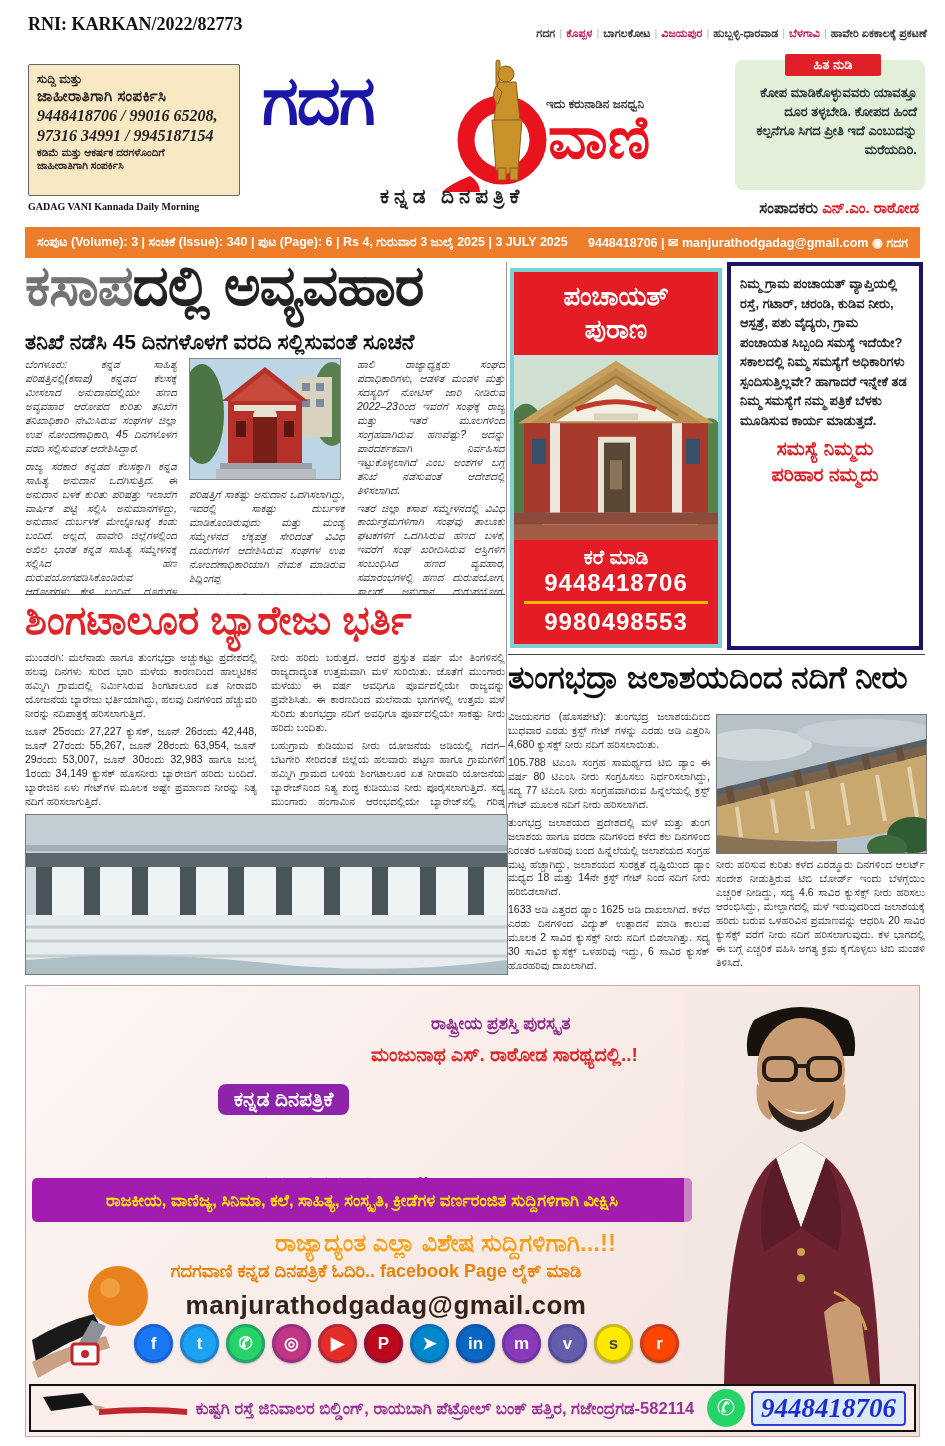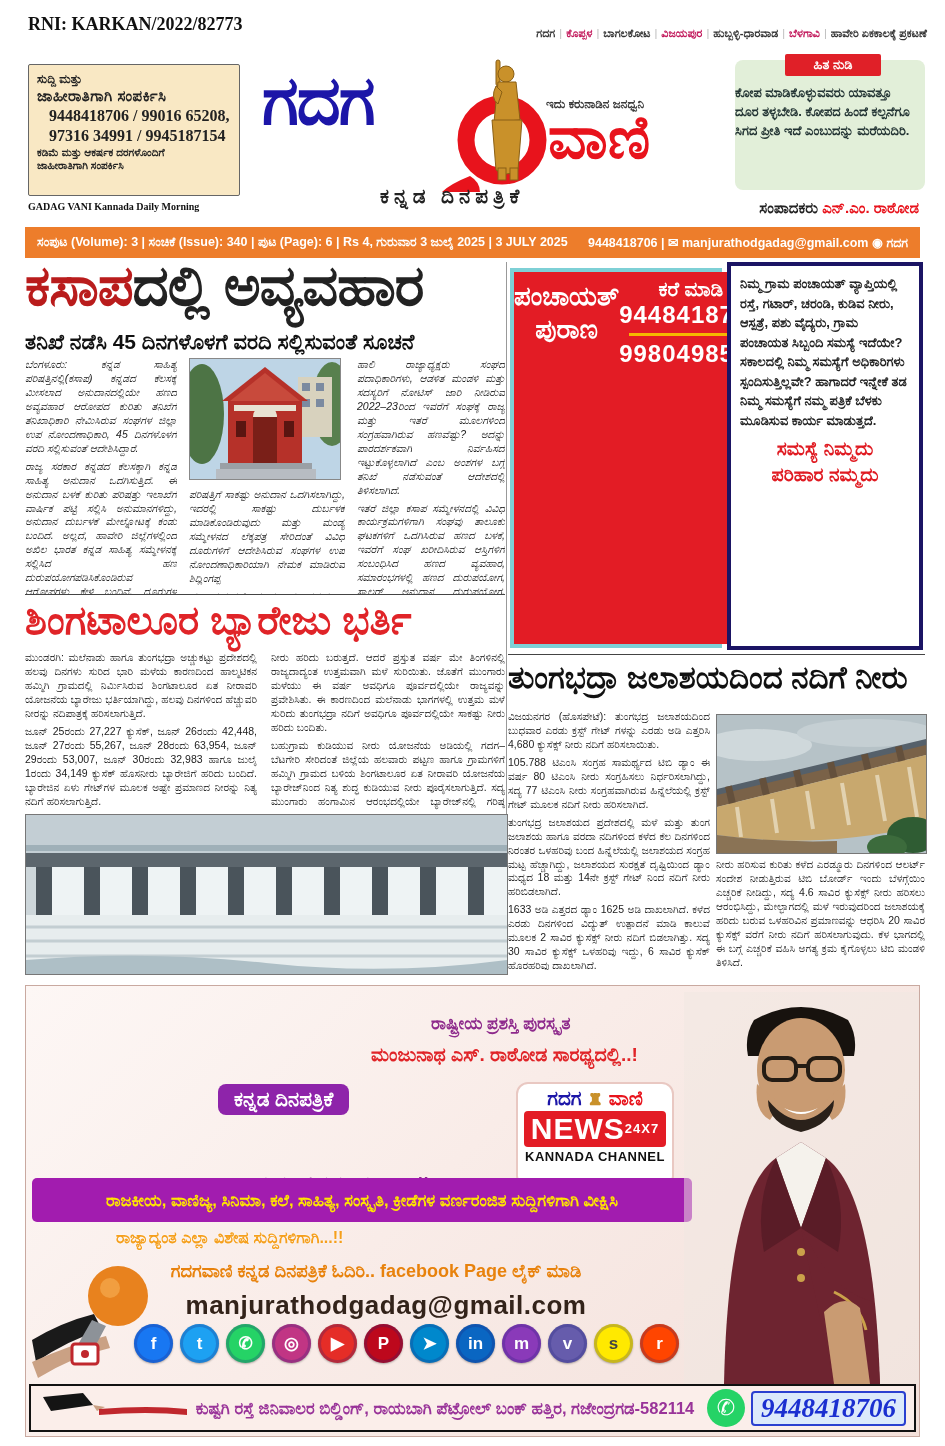--- a/index.html
+++ b/index.html
@@ -8,61 +8,61 @@
   .abs{position:absolute;}
   
   .rni{left:28px;top:14px;font-family:"Liberation Serif",serif;font-weight:bold;font-size:18px;color:#111;}
   .region-nav{right:18px;top:27px;font-size:11px;font-weight:bold;white-space:nowrap;}
   .region-nav .sep{color:#bbb;margin:0 4px;font-weight:normal;}
   
   .contact-box{left:28px;top:64px;width:212px;height:132px;background:#f9e8c4;border:1.5px solid #666;
                border-radius:2px;padding:7px 8px;box-sizing:border-box;text-align:left;line-height:1.25;}
   .cb1{font-size:12px;font-weight:bold;}
   .cb2{font-size:15px;font-weight:bold;letter-spacing:.5px;}
-  .cbp{font-family:"Liberation Serif",serif;font-weight:bold;font-size:16px;margin-left:12px;}
+  .cbp{font-family:"Liberation Serif",serif;font-style:italic;font-weight:bold;font-size:16px;}
   .cb3{font-size:10.5px;font-weight:bold;}
   .gadag-eng{left:28px;top:201px;font-family:"Liberation Serif",serif;font-weight:bold;font-size:10px;color:#111;}
   .logo-w1{left:262px;top:66px;font-size:68px;font-weight:bold;color:#1c16a8;letter-spacing:-2px;line-height:1;}
   .logo-tag{left:546px;top:97px;font-size:12px;font-weight:bold;color:#3a3a3a;}
   .logo-w2{left:548px;top:108px;font-size:60px;font-weight:bold;color:#e8131c;line-height:1;}
   .logo-sub{left:380px;top:185px;font-size:20px;font-weight:bold;color:#222;letter-spacing:5px;}
   .quote-box{left:735px;top:60px;width:190px;height:130px;background:#e2efd9;border-radius:8px;
-             padding:24px 8px 6px 0;box-sizing:border-box;text-align:left;}
+             padding:24px 8px 6px 8px;box-sizing:border-box;text-align:right;}
   .quote-tab{left:785px;top:54px;width:96px;height:22px;background:#e02028;color:#fff;font-weight:bold;
              font-size:13px;text-align:center;line-height:22px;border-radius:2px;}
   .quote-text{font-size:13px;font-weight:bold;color:#233;line-height:1.45;}
   .editor-line{right:26px;top:199px;font-size:15px;font-weight:bold;}
   .editor-name{color:#e8131c;}
   
   .info-bar{left:25px;top:227px;width:895px;height:31px;background:#ed7d2b;color:#fff;font-weight:bold;
             font-size:12.5px;display:flex;justify-content:space-between;align-items:center;
             padding:0 12px;box-sizing:border-box;}
   .vrule{left:506px;top:262px;width:0;height:712px;border-left:1px solid #999;}
   
   .a1-head{left:25px;top:258px;width:480px;font-size:56px;font-weight:bold;line-height:1.0;letter-spacing:-1px;}
-  .a1-head .red{color:#b91c1c;}
+  .a1-head .red{color:#737373;}
   .a1-sub{left:25px;top:330px;width:480px;font-size:21px;font-weight:bold;color:#111;}
   .cols{box-sizing:border-box;}
   .ncol{position:absolute;top:0;font-size:10.5px;line-height:1.33;text-align:justify;overflow:hidden;}
   .ncol p{margin:0 0 4px 0;}
   .a1-cols{left:25px;top:358px;width:480px;height:236px;font-style:italic;}
   .a1-c1{left:0;width:152px;height:236px;}
   .a1-c2{left:164px;width:156px;height:236px;}
   .a1-c3{left:332px;width:148px;height:236px;}
   .a1-photo{width:150px;height:120px;border:1px solid #888;margin-bottom:4px;}
   .hrule{border-top:1.5px solid #444;}
   
   .a2-head{left:25px;top:600px;width:480px;font-size:40px;font-weight:bold;color:#e02428;line-height:1;}
   .a2-cols{left:25px;top:651px;width:480px;height:160px;}
   .a2-c1{left:0;width:232px;height:160px;}
   .a2-c2{left:246px;width:234px;height:160px;}
   .a2-photo{left:25px;top:814px;width:481px;height:159px;border:1px solid #777;}
   
   .pp-box{left:510px;top:268px;width:212px;height:380px;border:4px solid #7ed0d6;box-sizing:border-box;
-          display:flex;flex-direction:row;background:#fff;}
+          display:flex;flex-direction:column;background:#fff;}
   .pp-head{background:#e31c25;color:#fff;text-align:center;font-weight:bold;font-size:26px;line-height:1.25;
            padding:8px 0 10px 0;}
   .pp-photo{flex:1;min-height:0;}
   .pp-foot{background:#e31c25;color:#fff;text-align:center;padding:6px 0 8px 0;}
   .pp-call{font-size:20px;font-weight:bold;}
   .pp-phone{font-size:24px;font-weight:bold;letter-spacing:1px;}
   .pp-sep{border-top:3px solid #f5b800;margin:4px 10px;}
   
   .fx-box{left:727px;top:262px;width:196px;height:388px;border:4px solid #1b1464;box-sizing:border-box;background:#fff;}
   .fx-head{background:#2744cf;text-align:center;font-weight:bold;padding:8px 0 10px 0;line-height:1.2;}
@@ -92,22 +92,22 @@
   .chan-logo{font-weight:bold;font-size:20px;line-height:1;}
   .chan-logo .c1{color:#1c16a8;}
   .chan-logo .c2{color:#e8131c;}
   .chan-news{margin:3px 6px 0 6px;background:#e31c25;border-radius:4px;color:#fff;font-weight:bold;
              font-size:30px;line-height:36px;letter-spacing:1px;}
   .chan-news .x{font-size:13px;vertical-align:6px;}
   .chan-ch{font-weight:bold;font-size:13px;color:#111;margin-top:2px;letter-spacing:.5px;}
   .bad-banner{position:absolute;left:6px;top:192px;width:660px;height:44px;background:#a21caf;border-radius:5px;
               color:#ffe600;font-weight:bold;font-size:16.5px;display:flex;align-items:center;justify-content:center;
               text-align:center;padding:0 8px;box-sizing:border-box;}
-  .bad-all{position:absolute;left:90px;top:243px;width:500px;text-align:left;color:#f59f1c;font-weight:bold;
-           font-size:16px;text-shadow:0 0 2px #fff;}
+  .bad-all{position:absolute;left:90px;top:243px;width:500px;text-align:right;color:#f59f1c;font-weight:bold;
+           font-size:24px;text-shadow:0 0 2px #fff;}
   .bad-fb{position:absolute;left:110px;top:275px;width:480px;text-align:center;color:#e8820c;font-weight:bold;font-size:18px;}
   .bad-email{position:absolute;left:140px;top:304px;width:440px;text-align:center;color:#33231a;font-weight:bold;
              font-size:26px;letter-spacing:.5px;}
   .social-row{position:absolute;left:108px;top:338px;width:560px;display:flex;gap:7px;}
   .social-icon{width:39px;height:39px;border-radius:50%;color:#fff;font-weight:bold;font-size:17px;
                display:flex;align-items:center;justify-content:center;box-shadow:0 0 0 3px rgba(30,30,120,.25) inset,0 1px 2px rgba(0,0,0,.3);}
   .bbar{position:absolute;left:3px;top:398px;width:887px;height:48px;background:#fbeeea;border:2px solid #111;
         box-sizing:border-box;display:flex;align-items:center;padding:0 8px;}
   .bbar-addr{color:#993399;font-weight:bold;font-size:16.5px;flex:1;text-align:center;}
   .wa-circle{width:38px;height:38px;border-radius:50%;background:#25d366;color:#fff;display:flex;align-items:center;
@@ -343,31 +343,20 @@
 <div class="abs ncol a3-c2">
   <p>ನೀರು ಹರಿಸುವ ಕುರಿತು ಕಳೆದ ಎರಡ್ಮೂರು ದಿನಗಳಿಂದ ಆಲರ್ಟ್ ಸಂದೇಶ ನೀಡುತ್ತಿರುವ ಟಿಬಿ ಬೋರ್ಡ್ ಇಂದು ಬೆಳಗ್ಗೆಯಿಂ ಎಚ್ಚರಿಕೆ ನೀಡಿದ್ದು, ಸದ್ಯ 4.6 ಸಾವಿರ ಕ್ಯುಸೆಕ್ಸ್ ನೀರು ಹರಿಸಲು ಆರಂಭಿಸಿದ್ದು, ಮೇಲ್ಭಾಗದಲ್ಲಿ ಮಳೆ ಇರುವುದರಿಂದ ಜಲಾಶಯಕ್ಕೆ ಹರಿದು ಬರುವ ಒಳಹರಿವಿನ ಪ್ರಮಾಣವನ್ನು ಆಧರಿಸಿ 20 ಸಾವಿರ ಕ್ಯುಸೆಕ್ಸ್ ವರೆಗೆ ನೀರು ನದಿಗೆ ಹರಿಸಲಾಗುವುದು. ಕೆಳ ಭಾಗದಲ್ಲಿ ಈ ಬಗ್ಗೆ ಎಚ್ಚರಿಕೆ ವಹಿಸಿ ಅಗತ್ಯ ಕ್ರಮ ಕೈಗೊಳ್ಳಲು ಟಿಬಿ ಮಂಡಳಿ ತಿಳಿಸಿದೆ.</p>
 </div>
 
 <div class="abs bad">
   <div class="bad-award">ರಾಷ್ಟ್ರೀಯ ಪ್ರಶಸ್ತಿ ಪುರಸ್ಕೃತ</div>
   <div class="bad-leader">ಮಂಜುನಾಥ ಎಸ್. ರಾಠೋಡ ಸಾರಥ್ಯದಲ್ಲಿ..!</div>
   <div class="bad-badge">ಕನ್ನಡ ದಿನಪತ್ರಿಕೆ</div>
   <div class="bad-sub">ರಾಜ್ಯಾದ್ಯಂತ ವಿಶೇಷ ಸುದ್ದಿಗಳಿಗಾಗಿ...!!</div>
 
-  <div class="chan">
-    <div class="chan-logo">
-      <span class="c1">ಗದಗ</span>
-      <span style="color:#c9912a">♜</span>
-      <span class="c2">ವಾಣಿ</span>
-    </div>
-    <div class="chan-news">
-      <span>NEWS</span><span class="x">24X7</span>
-    </div>
-    <div class="chan-ch">KANNADA CHANNEL</div>
-  </div>
 
   <div class="bad-banner">ರಾಜಕೀಯ, ವಾಣಿಜ್ಯ, ಸಿನಿಮಾ, ಕಲೆ, ಸಾಹಿತ್ಯ, ಸಂಸ್ಕೃತಿ, ಕ್ರೀಡೆಗಳ ವರ್ಣರಂಜಿತ ಸುದ್ದಿಗಳಿಗಾಗಿ ವೀಕ್ಷಿಸಿ</div>
   <div class="bad-all">ರಾಜ್ಯಾದ್ಯಂತ ಎಲ್ಲಾ ವಿಶೇಷ ಸುದ್ದಿಗಳಿಗಾಗಿ...!!</div>
   <div class="bad-fb">ಗದಗವಾಣಿ ಕನ್ನಡ ದಿನಪತ್ರಿಕೆ ಓದಿರಿ.. facebook Page ಲೈಕ್ ಮಾಡಿ</div>
   <div class="bad-email">manjurathodgadag@gmail.com</div>
 
   <div class="social-row">
       <div class="social-icon" style="background: rgb(24, 119, 242);">f</div>
       <div class="social-icon" style="background: rgb(29, 161, 242);">t</div>
       <div class="social-icon" style="background: rgb(37, 211, 102);">✆</div>

